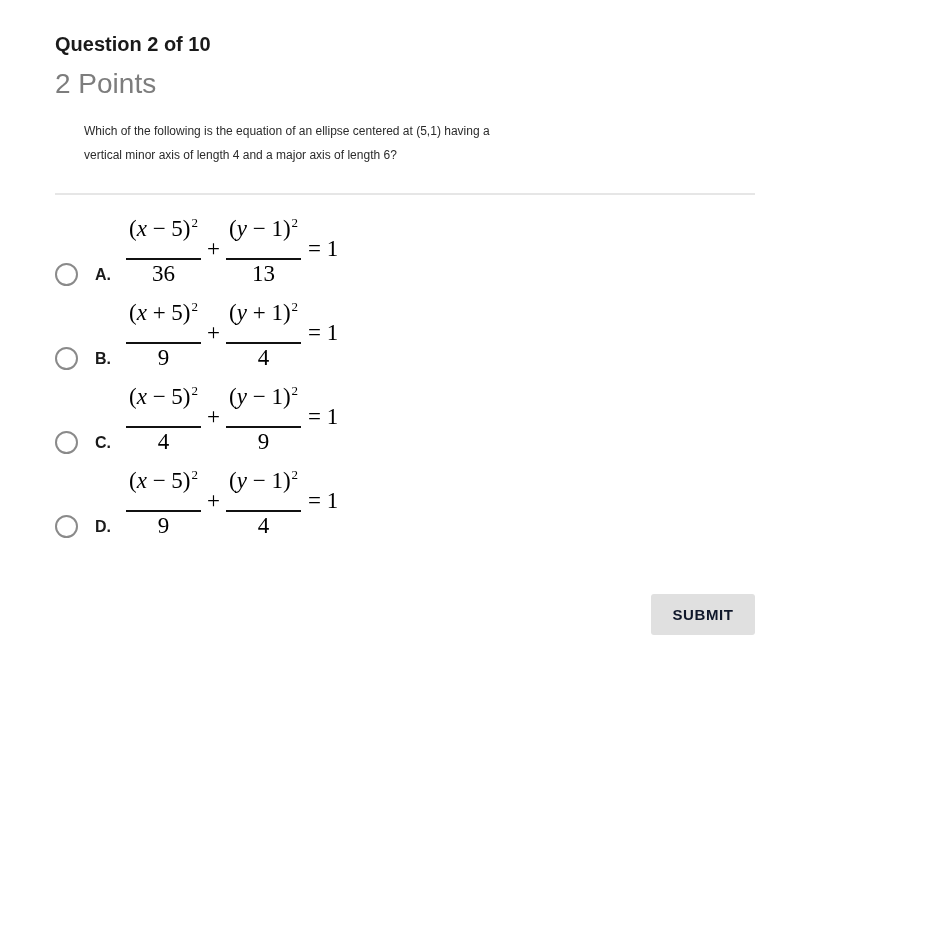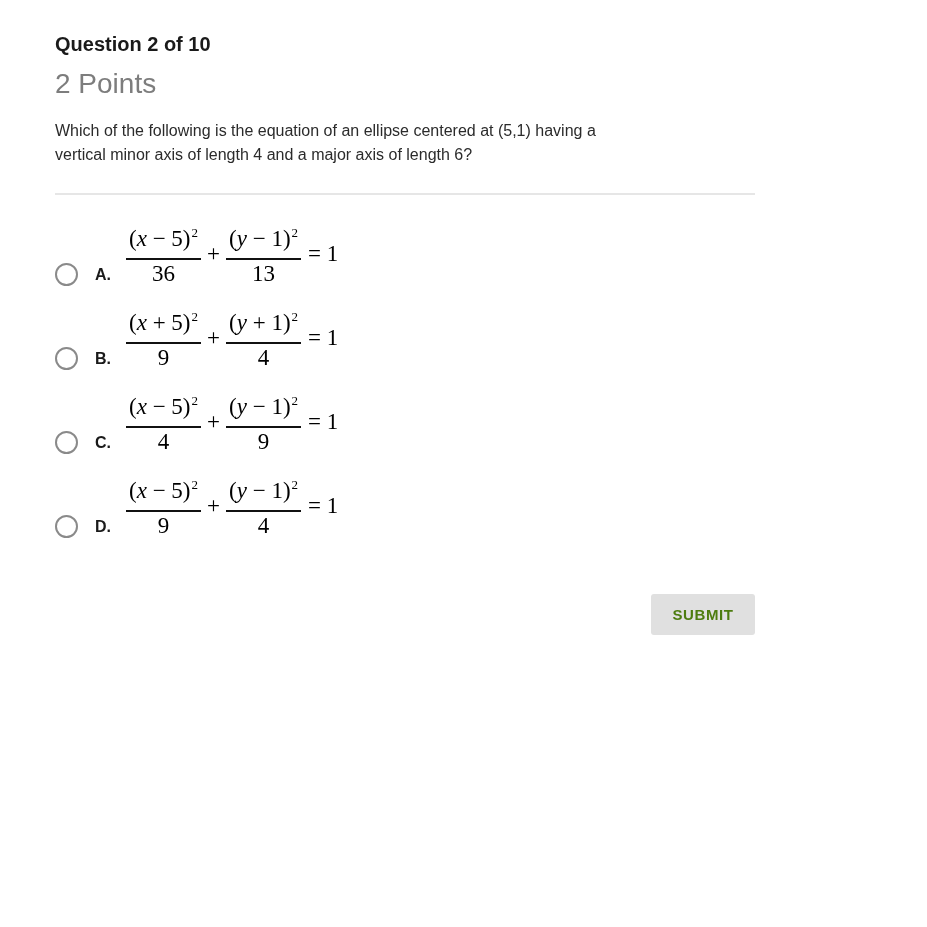--- a/index.html
+++ b/index.html
@@ -24,23 +24,24 @@
   }
   .q-points {
     margin-top: 15px;
     font-size: 28px;
     font-weight: 400;
     color: #7d7d7d;
     line-height: 26px;
   }
   .q-text {
     margin-top: 22px;
-    font-size: 16px;
+    font-size: 12px;
     line-height: 24px;
     color: #2b2b2b;
+    margin-left: 29px;
   }
   .divider {
     margin-top: 26px;
     height: 2px;
     background: #e6e6e6;
     border: none;
     width: 700px;
   }
   .options { margin-top: 28px; }
   .option {
@@ -75,21 +76,21 @@
     color: #000000;
     margin-bottom: 0px;
   }
   .frac {
     display: inline-flex;
     flex-direction: column;
     align-items: center;
   }
   .frac .num {
     line-height: 30px;
-    padding: 0 3px 1px 3px;
+    padding: 0 3px 11px 3px;
     border-bottom: 2px solid #111111;
     white-space: pre;
   }
   .frac .den {
     line-height: 27px;
     white-space: pre;
     font-family: Liberation Serif, serif;
   }
   .var { font-style: italic; }
   .upright { font-style: normal; white-space: pre; }
@@ -113,21 +114,21 @@
   .submit-row {
     margin-top: 55px;
     display: flex;
     justify-content: flex-end;
     width: 700px;
   }
   .submit-btn {
     width: 104px;
     height: 41px;
     background: #e0e0e0;
-    color: #4d7c0f;
+    color: #0f172a;
     border: none;
     border-radius: 3px;
     font-family: "Liberation Sans", sans-serif;
     font-size: 15px;
     font-weight: bold;
     letter-spacing: 0.6px;
     cursor: default;
   }
 </style>
 </head>

